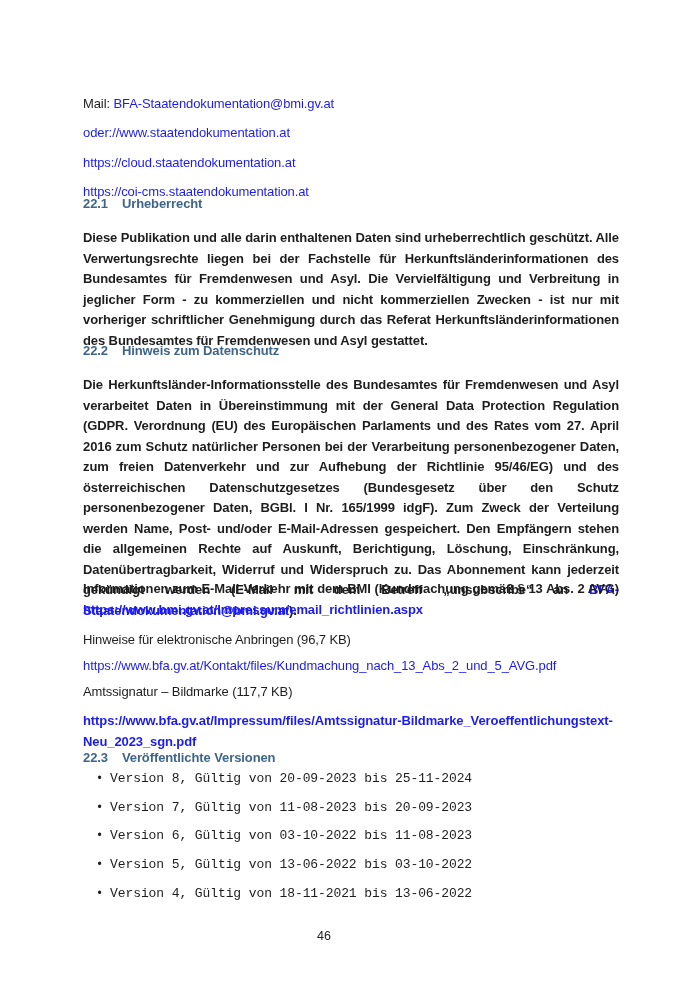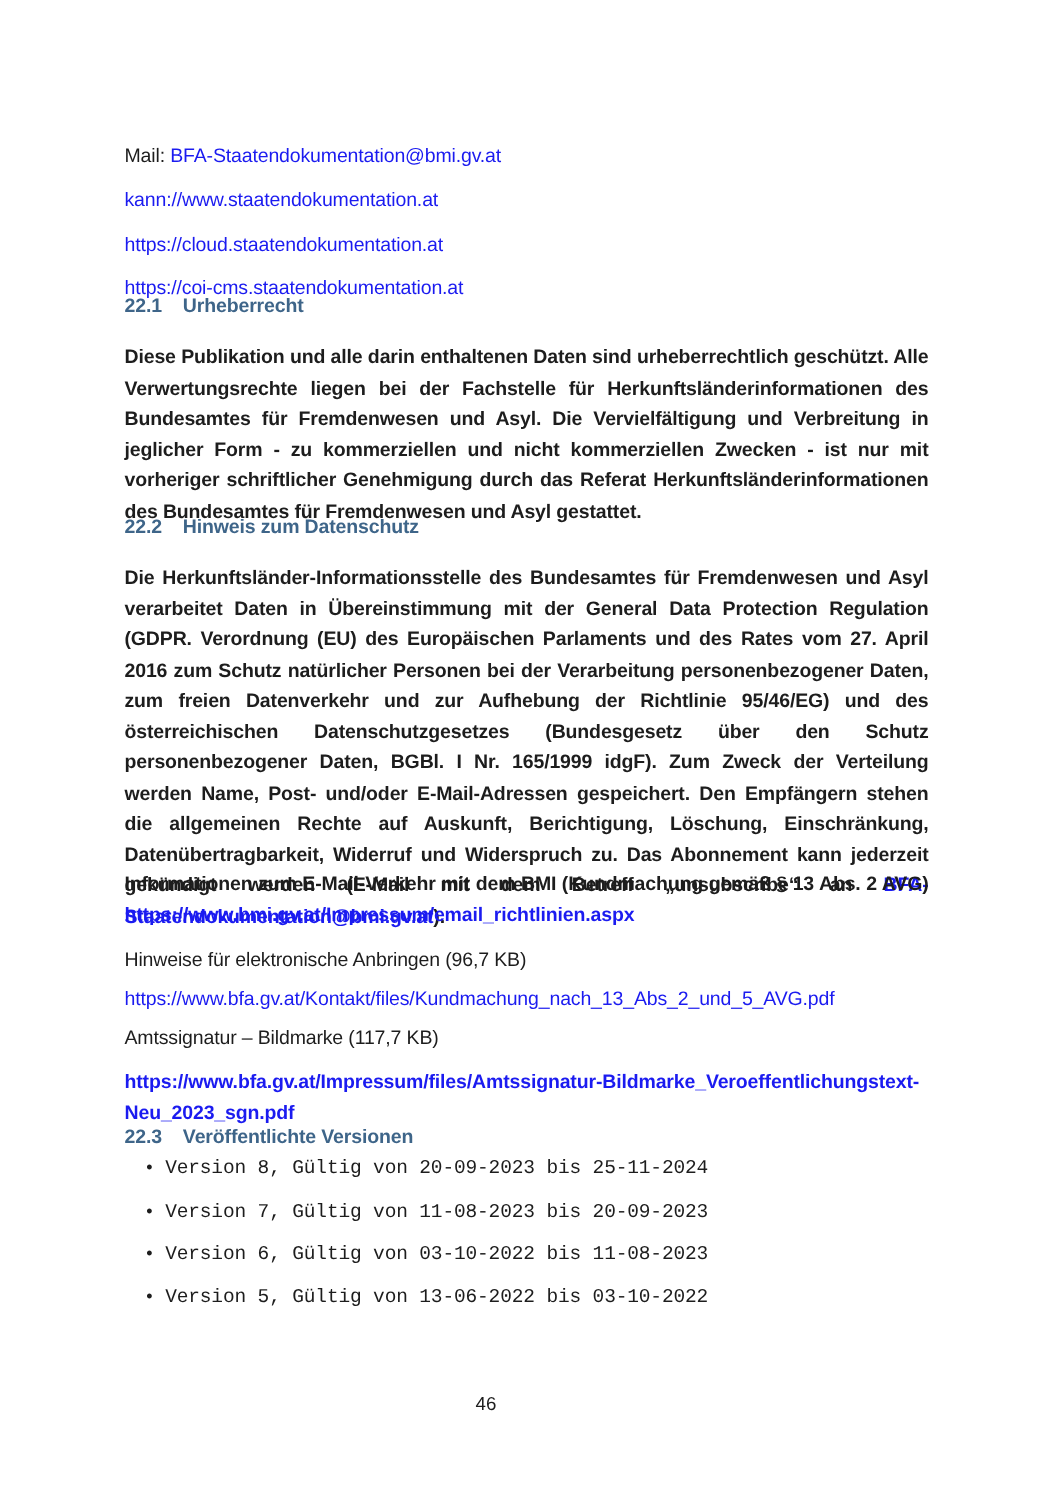--- a/index.html
+++ b/index.html
@@ -35,21 +35,21 @@
     font-size:12.5px;line-height:15px;color:var(--text);
   }
 </style>
 </head>
 <body>
 
 <div class="page">
 
   <p class="block" style="top:81px"><span>Mail: </span><a href="#">BFA-Staatendokumentation@bmi.gv.at</a></p>
 
-  <p class="block" style="top:110px"><a href="#" class="wraplink">kann://www.staatendokumentation.at</a></p>
+  <p class="block" style="top:110px"><a href="#" class="wraplink">oder://www.staatendokumentation.at</a></p>
 
   <p class="block" style="top:169px"><a href="#" class="wraplink">https://coi-cms.staatendokumentation.at</a></p>
 
   <p class="block" style="top:140px"><a href="#" class="wraplink">https://cloud.staatendokumentation.at</a></p>
 
   <h2 class="block" style="top:194px"><span class="sec-num">22.1</span><span>Urheberrecht</span></h2>
 
   <p class="block just" style="top:215px">Diese Publikation und alle darin enthaltenen Daten sind urheberrechtlich geschützt. Alle Ver­wertungsrechte liegen bei der Fachstelle für Herkunftsländerinformationen des Bundesamtes für Fremdenwesen und Asyl. Die Vervielfältigung und Verbreitung in jeglicher Form - zu kom­merziellen und nicht kommerziellen Zwecken - ist nur mit vorheriger schriftlicher Genehmigung durch das Referat Herkunftsländerinformationen des Bundesamtes für Fremdenwesen und Asyl gestattet.</p>
 
   <h2 class="block" style="top:341px"><span class="sec-num">22.2</span><span>Hinweis zum Datenschutz</span></h2>
@@ -66,17 +66,18 @@
 
   <p class="block just" style="top:698px"><a href="#" class="wraplink">https://www.bfa.gv.at/Impressum/files/Amtssignatur-Bildmarke_Veroeffentlichungstext-Neu_2023_sgn.pdf</a></p>
 
   <h2 class="block" style="top:748px"><span class="sec-num">22.3</span><span>Veröffentlichte Versionen</span></h2>
 
   <ul class="block versions" style="top:769px">
     <li>Version 8, Gültig von 20-09-2023 bis 25-11-2024</li>
     <li>Version 7, Gültig von 11-08-2023 bis 20-09-2023</li>
     <li>Version 6, Gültig von 03-10-2022 bis 11-08-2023</li>
     <li>Version 5, Gültig von 13-06-2022 bis 03-10-2022</li>
+    <li>Version 4, Gültig von 18-11-2021 bis 13-06-2022</li>
   </ul>
 
   <div class="footer" style="top:929px">46</div>
 
 </div>
 
 </body></html>

